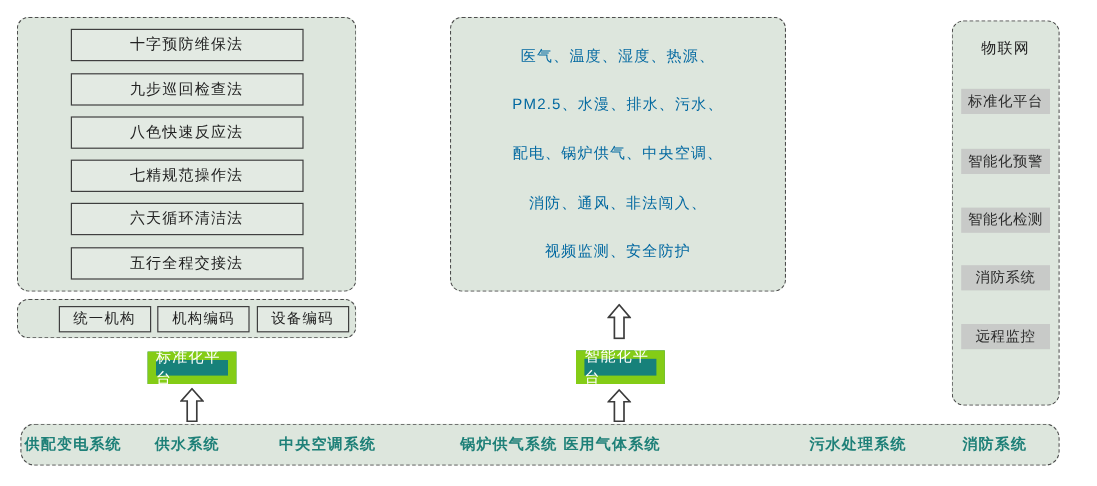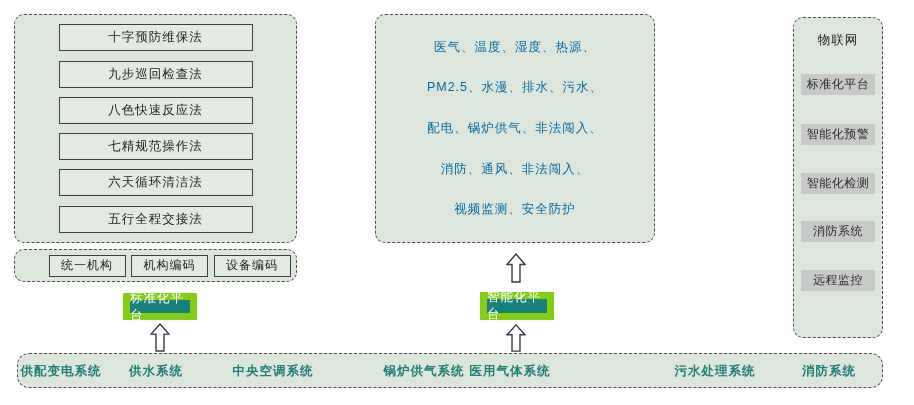--- a/index.html
+++ b/index.html
@@ -112,21 +112,21 @@
 
   <div class="up-arrow arrow-left">
     <svg viewBox="0 0 20 30" preserveAspectRatio="none">
       <polygon points="10,1 19,11.5 14,11.5 14,29 6,29 6,11.5 1,11.5" fill="#ffffff" stroke="#3c3c3c" stroke-width="1.4"></polygon>
     </svg>
   </div>
 
   <div class="panel mid-panel">
     <div class="mon-line">医气、温度、湿度、热源、</div>
     <div class="mon-line">PM2.5、水漫、排水、污水、</div>
-    <div class="mon-line">配电、锅炉供气、非法闯入、</div>
+    <div class="mon-line">配电、锅炉供气、中央空调、</div>
     <div class="mon-line">消防、通风、非法闯入、</div>
     <div class="mon-line">视频监测、安全防护</div>
   </div>
 
   <div class="up-arrow arrow-mid-top">
     <svg viewBox="0 0 20 30" preserveAspectRatio="none">
       <polygon points="10,1 19,11.5 14,11.5 14,29 6,29 6,11.5 1,11.5" fill="#ffffff" stroke="#3c3c3c" stroke-width="1.4"></polygon>
     </svg>
   </div>
 

